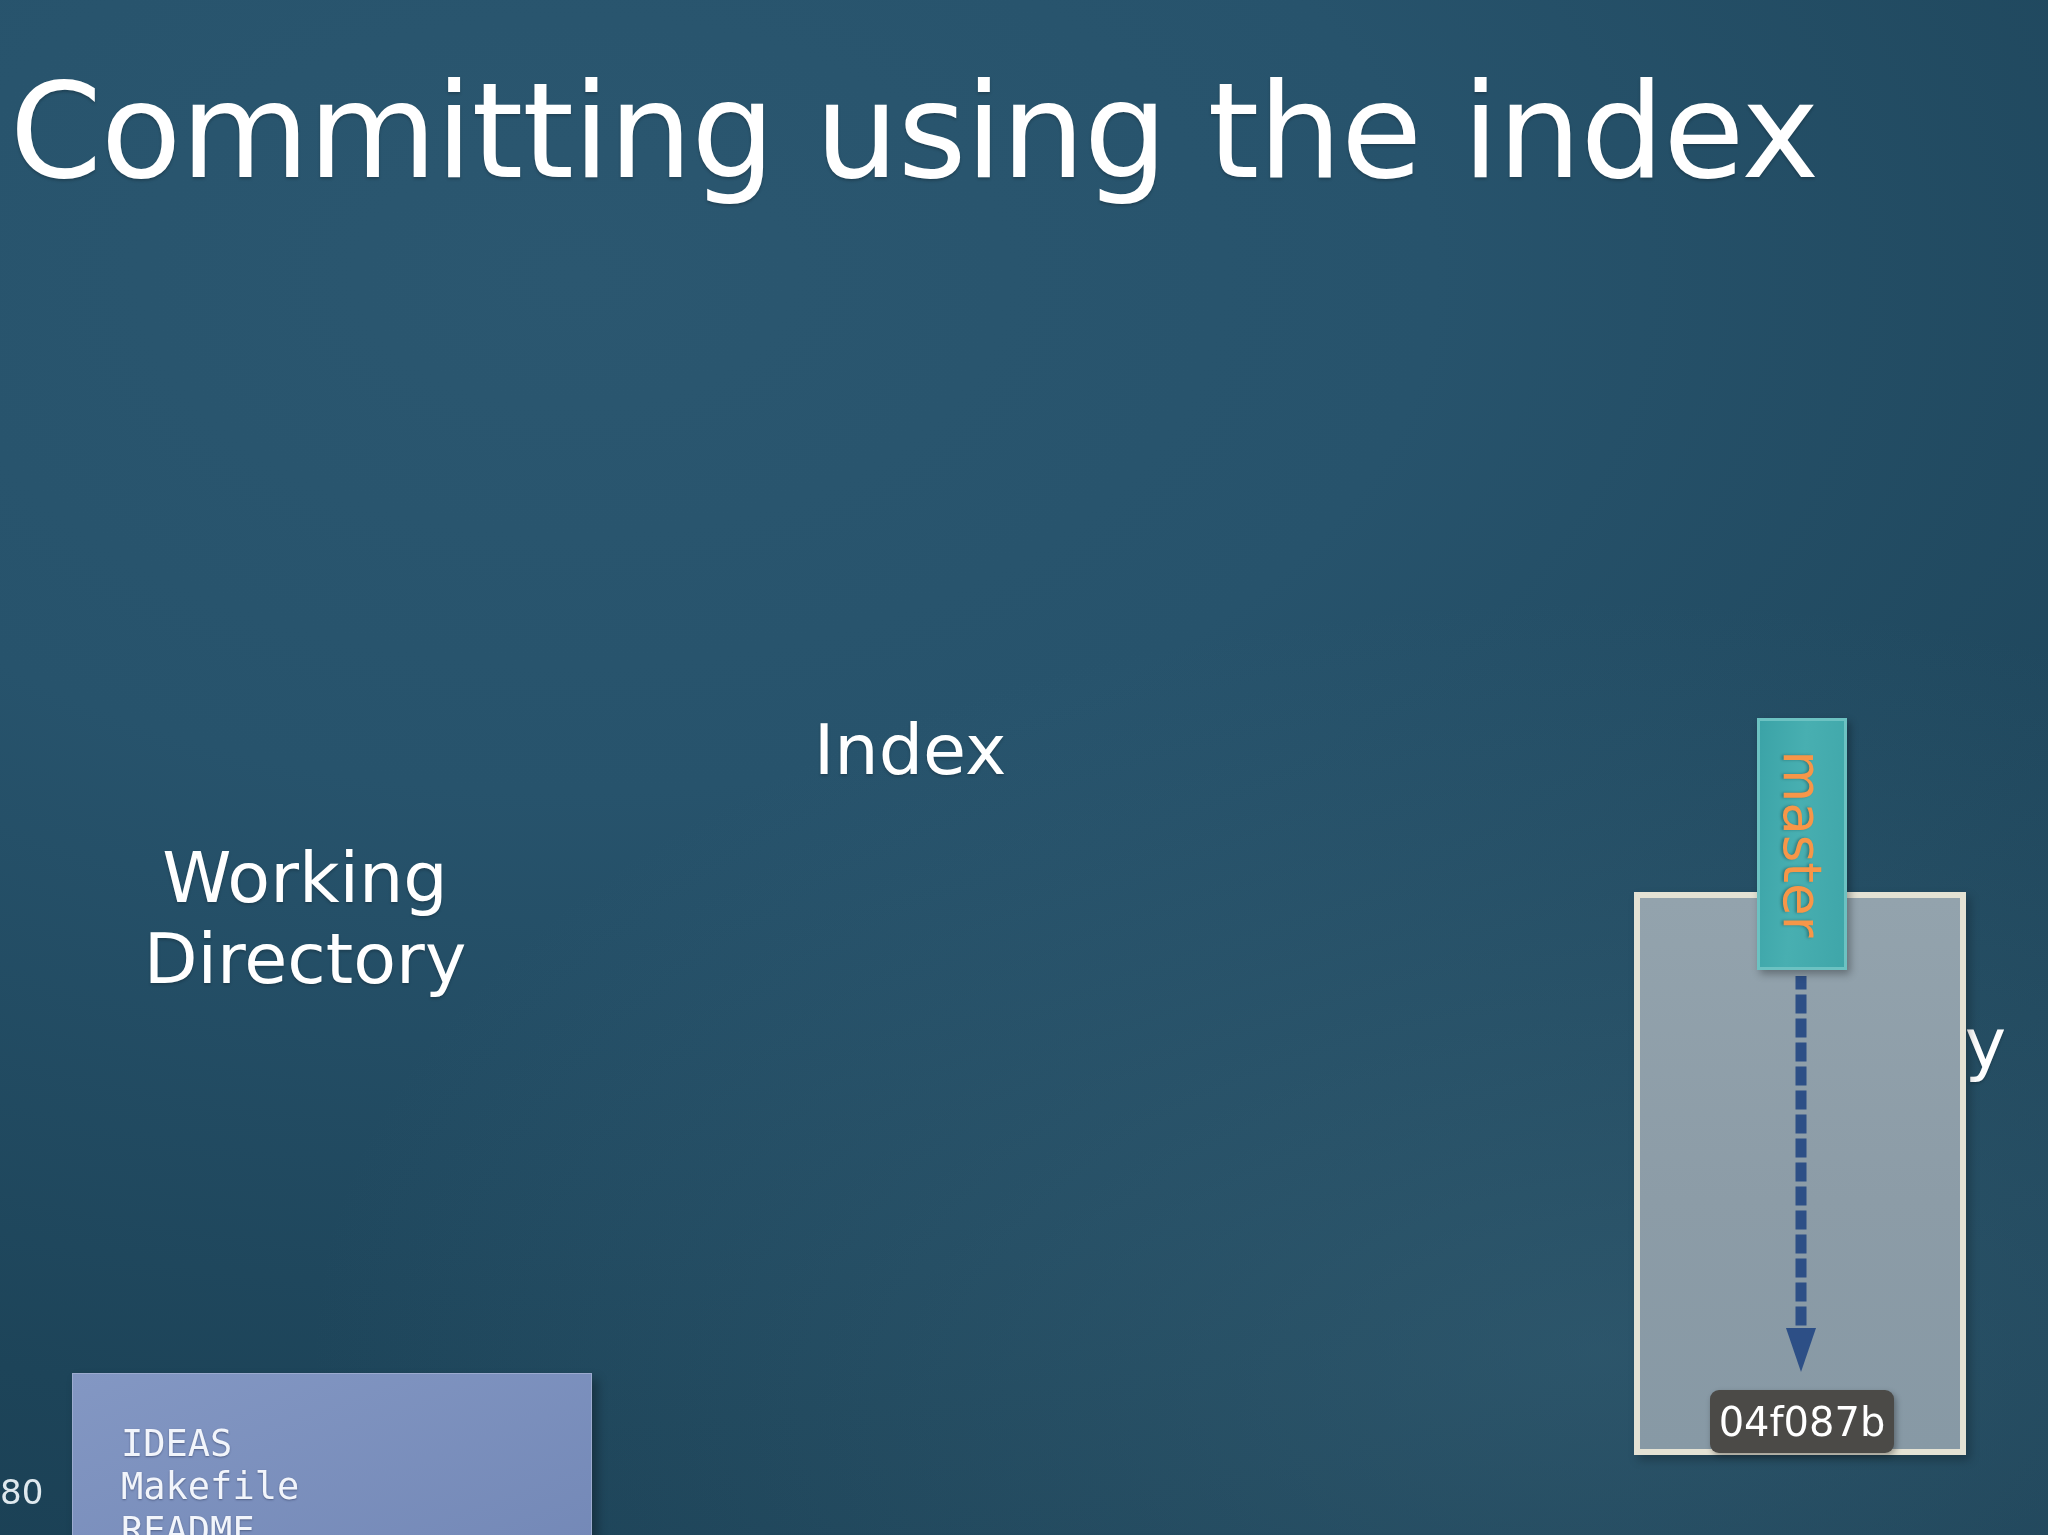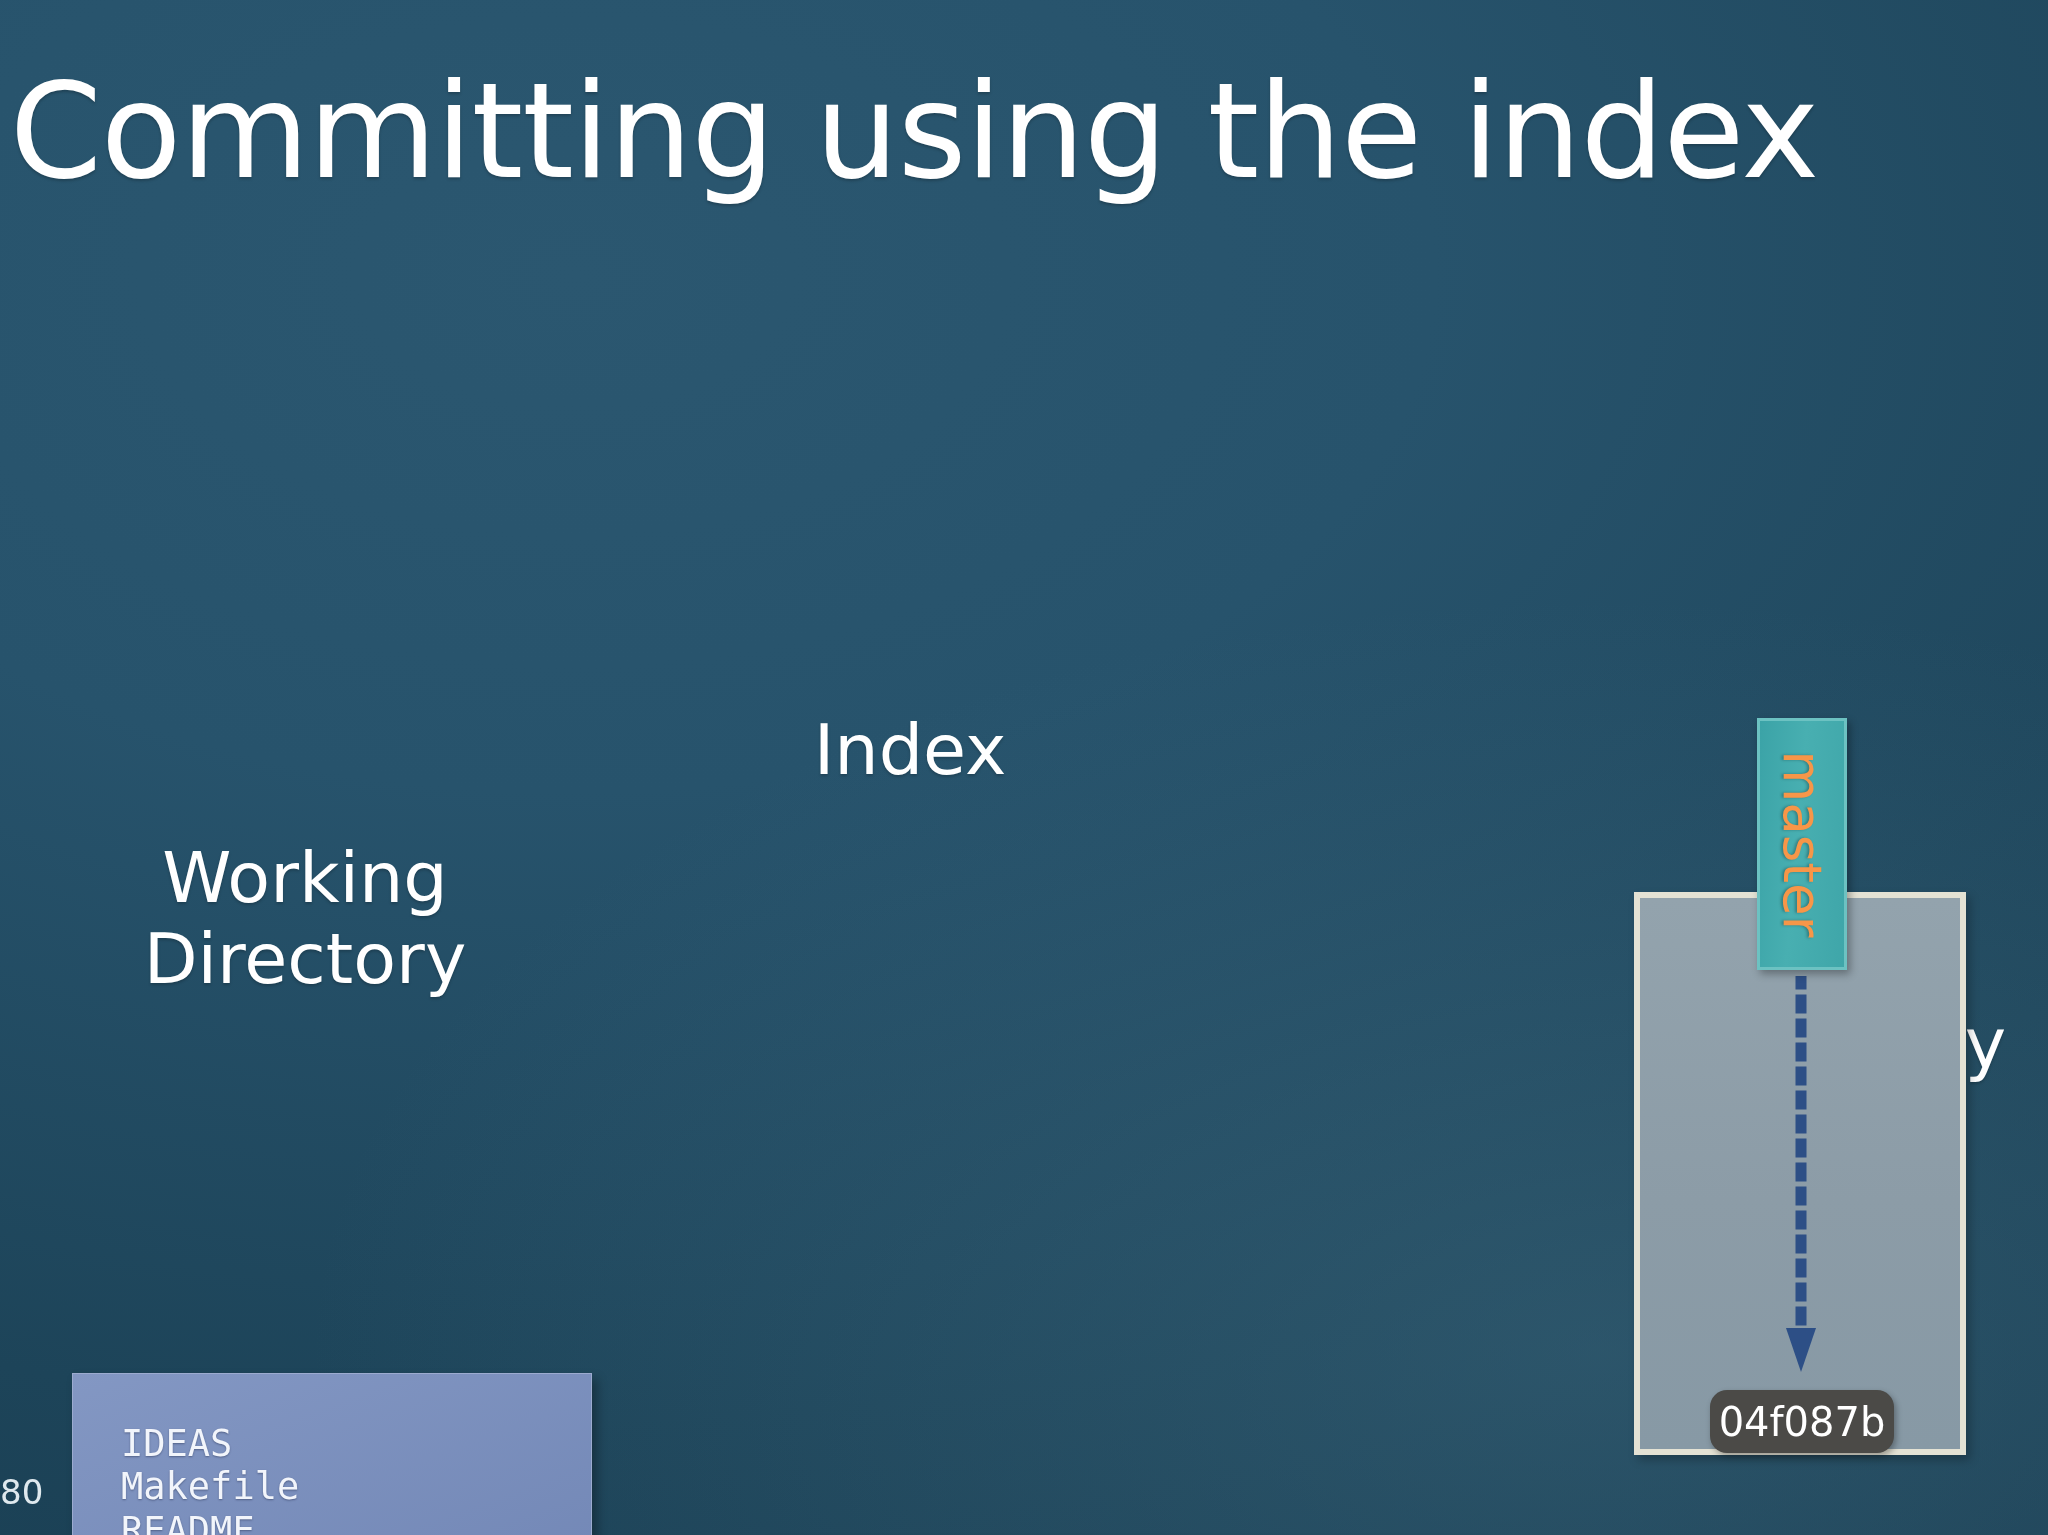--- a/index.html
+++ b/index.html
@@ -139,21 +139,21 @@
     z-index: 5;
   }
 
   
   #commit-pill {
     position: absolute;
     left: 1710px;
     top: 1390px;
     width: 184px;
     height: 63px;
-    border-radius: 17px;
+    border-radius: 9px;
     background: #4b4a47;
     box-shadow: 2px 3px 6px rgba(0,0,0,.33);
     color: #ffffff;
     font-family: "DejaVu Sans", sans-serif;
     font-size: 40px;
     display: flex;
     align-items: center;
     justify-content: center;
     z-index: 7;
   }

